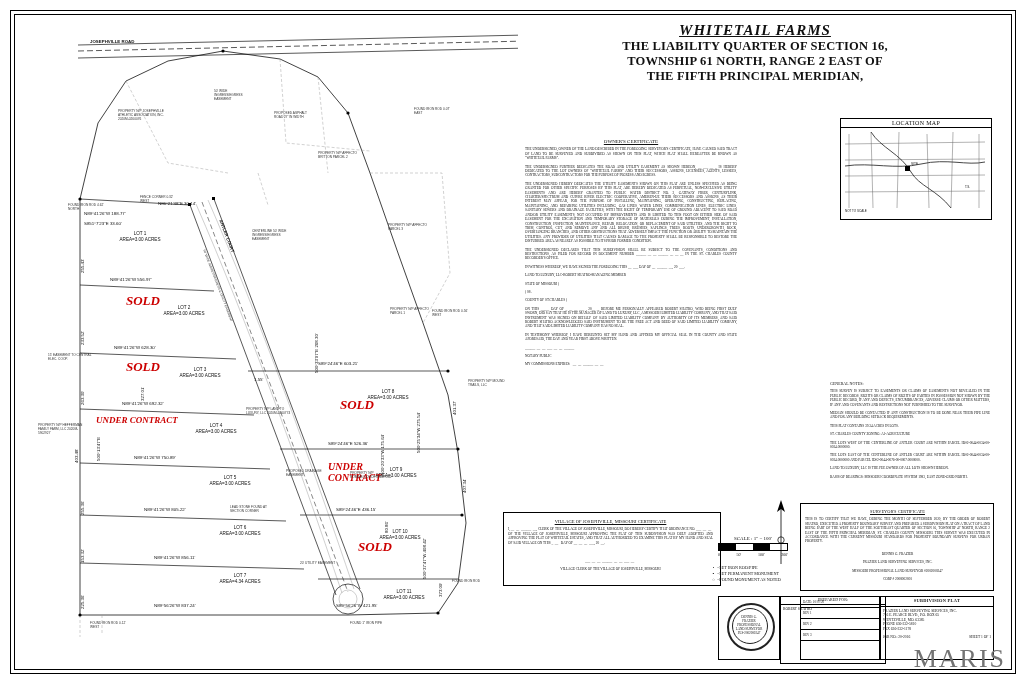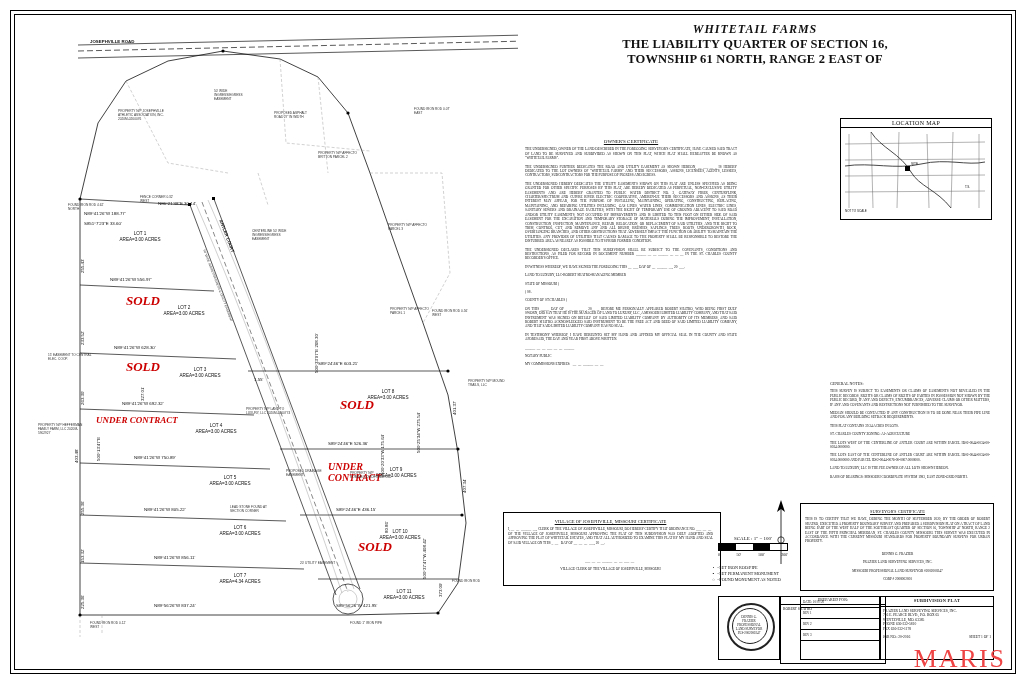--- a/index.html
+++ b/index.html
@@ -3,21 +3,21 @@
 <meta charset="utf-8">
 <style>
   html,body{margin:0;padding:0;background:#ffffff;}
   body{width:1024px;height:682px;font-family:"Liberation Serif",serif;color:#111;overflow:hidden;}
   #sheet{position:relative;width:1024px;height:682px;background:#fff;}
   .border-outer{position:absolute;left:10px;top:10px;width:1004px;height:662px;border:1px solid #000;}
   .border-inner{position:absolute;left:14px;top:14px;width:996px;height:654px;border:1px solid #000;}
 
   
   #title-block{position:absolute;left:520px;top:22px;width:470px;text-align:center;}
-  #title-block .t1{font-style:italic;font-weight:bold;font-size:12px;letter-spacing:1px;}
+  #title-block .t1{font-style:italic;font-weight:bold;font-size:15px;letter-spacing:1px;text-decoration:underline;}
   #title-block .t2{font-weight:bold;font-size:12.5px;line-height:15px;letter-spacing:.2px;}
 
   
   #location-map{position:absolute;left:840px;top:118px;width:150px;height:100px;border:1px solid #000;background:#fff;}
   #location-map .lm-title{font-size:6px;text-align:center;border-bottom:1px solid #000;padding:1px 0;letter-spacing:.3px;}
   #location-map .lm-body{position:relative;width:100%;height:86px;}
 
   
   .cert{position:absolute;font-size:3.4px;line-height:4.4px;text-align:justify;color:#111;}
   .cert .h{font-size:5px;text-decoration:underline;display:block;text-align:center;margin-bottom:3px;font-weight:normal;}
@@ -59,33 +59,34 @@
   #plat{position:absolute;left:18px;top:23px;width:500px;height:646px;text-decoration:underline;}
   svg{display:block;}
   .lbl{position:absolute;font-size:4.4px;font-family:"Liberation Sans",sans-serif;color:#111;white-space:nowrap;}
   .lbl-b{font-weight:bold;}
   .sold{position:absolute;color:#cc0000;font-weight:bold;font-style:italic;font-family:"Liberation Serif",serif;}
   .lotlbl{position:absolute;font-size:4.6px;font-family:"Liberation Sans",sans-serif;text-align:center;line-height:6px;}
   .tiny{position:absolute;font-size:3.2px;font-family:"Liberation Sans",sans-serif;color:#333;line-height:4px;}
   .rot{transform-origin:0 0;}
 
   
-  #watermark{position:absolute;right:18px;bottom:8px;font-size:26px;letter-spacing:2px;color:#ef4444;font-family:"Liberation Serif",serif;}
+  #watermark{position:absolute;right:18px;bottom:8px;font-size:26px;letter-spacing:2px;color:#737373;font-family:"Liberation Serif",serif;}
 </style>
 </head>
 <body>
 
 <div id="sheet">
   <div class="border-outer"></div>
   <div class="border-inner"></div>
 
   <div id="title-block">
     <div class="t1">WHITETAIL FARMS</div>
     <div class="t2">THE LIABILITY QUARTER OF SECTION 16,</div>
     <div class="t2">TOWNSHIP 61 NORTH, RANGE 2 EAST OF</div>
+    <div class="t2">THE FIFTH PRINCIPAL MERIDIAN,</div>
   </div>
 
   <div id="location-map">
     <div class="lm-title">LOCATION MAP</div>
     <div class="lm-body">
       <svg width="148" height="86" viewBox="0 0 148 86">
         <g stroke="#666" fill="none" stroke-width="0.5">
           <path d="M8 6 L8 80 M30 4 L32 80 M58 4 L56 80 M86 6 L88 80 M112 4 L110 80 M138 6 L138 80"></path>
           <path d="M4 16 L144 14 M4 32 L144 31 M4 48 L144 47 M4 64 L144 63"></path>
         </g>

